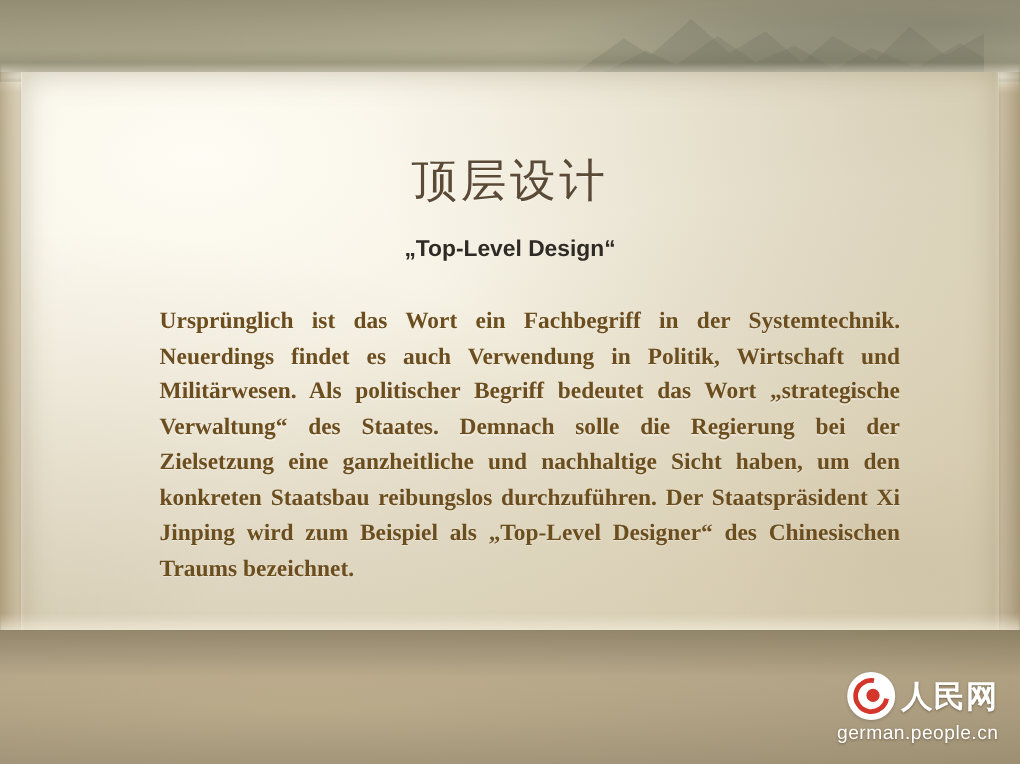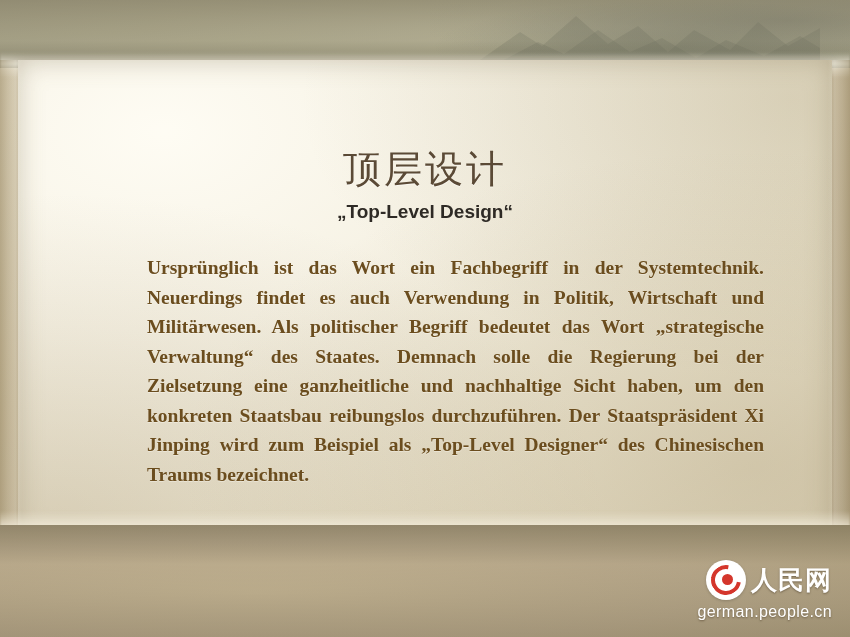--- a/index.html
+++ b/index.html
@@ -110,21 +110,21 @@
   }
   .side-edge-right {
     right: 0;
     background: linear-gradient(270deg, rgba(150,135,100,0.45) 0%, rgba(245,240,225,0.25) 70%, rgba(0,0,0,0) 100%);
   }
 
   
   .title-block {
     position: absolute;
     left: 0;
-    top: 144px;
+    top: 125px;
     width: 850px;
     text-align: center;
   }
   .title-row {
     display: flex;
     align-items: baseline;
     justify-content: center;
     gap: 6px;
   }
   .title-cn {
@@ -136,31 +136,31 @@
   }
   .title-pinyin {
     font-family: "Liberation Sans", sans-serif;
     font-size: 18px;
     font-weight: bold;
     color: #3f3730;
     position: relative;
     top: -2px;
   }
   .title-de {
-    margin-top: 6px;
+    margin-top: 21px;
     font-family: "Liberation Sans", sans-serif;
     font-size: 19px;
     font-weight: bold;
     color: #2e2a25;
   }
 
   
   .body-text {
     position: absolute;
-    left: 147px;
+    left: 133px;
     top: 253px;
     width: 617px;
     font-family: "Liberation Serif", serif;
     font-size: 19.5px;
     font-weight: bold;
     line-height: 29.5px;
     color: #6b4d1e;
     text-align: justify;
     text-justify: inter-word;
     text-shadow: 0 1px 0 rgba(255,255,255,0.35);

